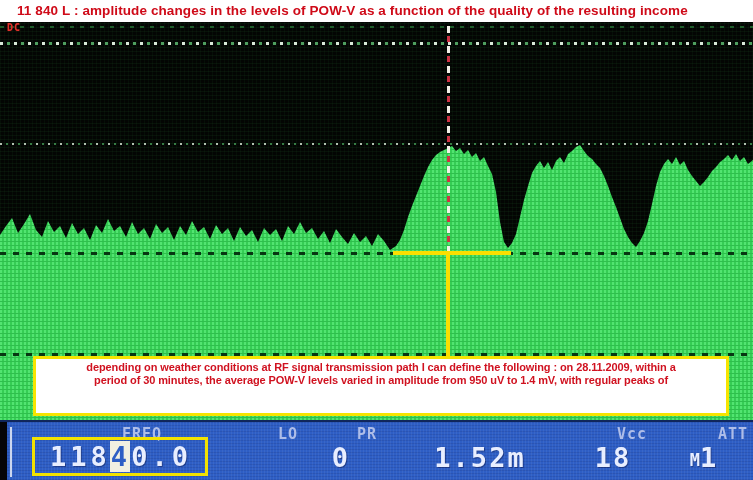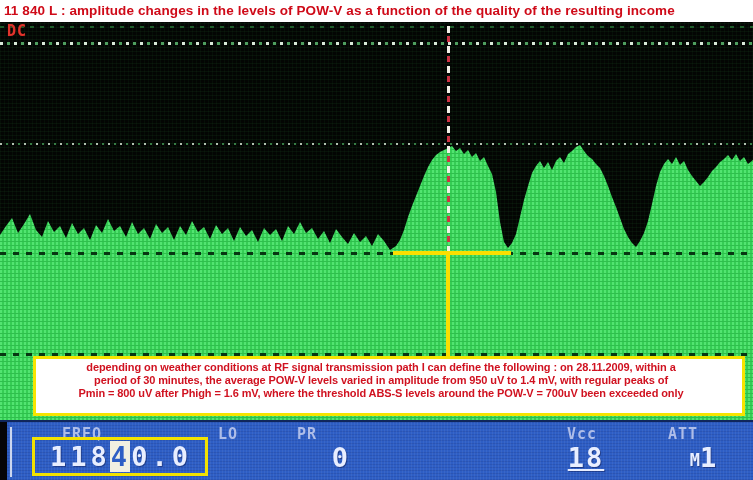--- a/index.html
+++ b/index.html
@@ -2,21 +2,21 @@
 <html><head>
 <meta charset="utf-8">
 <style>
   html,body{margin:0;padding:0;background:#111;}
   .stage{position:relative;width:753px;height:480px;overflow:hidden;background:#000;
          font-family:"Liberation Sans",sans-serif;}
 
   
   .titlebar{position:absolute;left:0;top:0;width:753px;height:22px;background:#ffffff;
             border-bottom:1px solid #777;}
-  .titlebar span{display:block;padding:3px 0 0 4px;font-size:13.5px;font-weight:bold;
+  .titlebar span{display:block;padding:3px 0 0 17px;font-size:13.5px;font-weight:bold;
                  color:#cf0a18;white-space:nowrap;letter-spacing:0.1px;}
 
   
   .display{position:absolute;left:0;top:22px;width:753px;height:398px;background-color:#030503;
     background-image:
       repeating-linear-gradient(0deg, rgba(30,95,42,.14) 0 1px, transparent 1px 4px),
       repeating-linear-gradient(90deg, rgba(30,95,42,.11) 0 1px, transparent 1px 4px);}
 
   .grid{position:absolute;left:0;width:753px;}
   .g27 {top:4px;  height:2px;background:repeating-linear-gradient(90deg,#1d5c29 0 4px,transparent 4px 10px);}
@@ -26,51 +26,51 @@
   .g353{top:331px;height:3px;background:repeating-linear-gradient(90deg,rgba(3,42,12,.92) 0 6px,transparent 6px 13px);z-index:4;}
 
   .wave-svg{position:absolute;left:0;top:0;width:753px;height:398px;z-index:2;}
 
   .vmarker{position:absolute;left:447px;top:4px;width:3px;height:228px;z-index:5;
     background:repeating-linear-gradient(180deg,#f4f2e8 0 7px,transparent 7px 10px,#cf3344 10px 16px,transparent 16px 20px);}
   .cross-h{position:absolute;left:393px;top:229px;width:118px;height:4px;background:#fadf00;z-index:6;}
   .cross-v{position:absolute;left:446px;top:229px;width:4px;height:107px;background:#fadf00;z-index:6;}
 
   .dc-label{position:absolute;left:7px;top:0px;z-index:7;font-family:"DejaVu Sans Mono",monospace;
-            font-size:15px;font-weight:bold;color:#e0342c;letter-spacing:1px;
+            font-size:10px;font-weight:bold;color:#e0342c;letter-spacing:1px;
             text-shadow:0 0 1px #801010;}
 
   
   .annotation{position:absolute;left:33px;top:334px;width:690px;height:51px;z-index:8;
-              background:#ffffff;border:3px solid #f6e400;padding:2px 16px 1px 0;}
+              background:#ffffff;border:3px solid #f6e400;padding:2px 0 1px 0;}
   .annotation div{white-space:nowrap;text-align:center;font-size:11px;font-weight:bold;
                   color:#d01220;line-height:12.8px;letter-spacing:-0.1px;}
 
   
   .statusbar{position:absolute;left:0;top:420px;width:753px;height:60px;background:#2e5ec5;
     background-image:
       repeating-linear-gradient(90deg, rgba(255,255,255,.055) 0 1px, transparent 1px 3px),
       repeating-linear-gradient(0deg, rgba(0,0,40,.10) 0 1px, transparent 1px 3px);
     border-top:2px solid #10265c;box-sizing:border-box;
     font-family:"DejaVu Sans Mono",monospace;}
   .sb-blackstrip{position:absolute;left:0;top:0;width:7px;height:60px;background:#050508;}
   .sb-vline{position:absolute;left:10px;top:5px;width:2px;height:50px;background:#ccd6ef;}
   .sb-label{position:absolute;top:3px;height:17px;font-size:15px;font-weight:bold;color:#aebde8;
-            text-align:left;letter-spacing:1px;}
+            text-align:right;letter-spacing:1px;}
   .sb-value{position:absolute;top:20px;height:36px;font-size:27px;font-weight:bold;color:#e8eeff;
             text-align:center;letter-spacing:2px;text-shadow:1px 1px 0 rgba(0,0,40,.35);}
   .lbl-freq{left:62px;width:100px;}   .lbl-lo{left:218px;width:80px;}
   .lbl-pr{left:297px;width:80px;}     .lbl-powv{left:410px;width:100px;}
   .lbl-vcc{left:567px;width:80px;}    .lbl-att{left:668px;width:80px;}
   .freq-box{position:absolute;left:32px;top:15px;width:170px;height:33px;
             border:3px solid #f2e200;display:flex;align-items:center;justify-content:center;}
   .freq-box span{display:inline-block;padding:0 1px;}
   .freq-box span.cursor{background:#f2f0e2;color:#2e5ec5;text-shadow:none;}
   .val-lo{left:196px;width:120px;}    .val-pr{left:301px;width:80px;}
-  .val-powv{left:400px;width:160px;}  .val-vcc{left:546px;width:80px;text-decoration:underline;}
+  .val-powv{left:400px;width:160px;}  .val-vcc{left:573px;width:80px;}
   .val-att{left:644px;width:120px;}
   .att-prefix{font-size:17px;vertical-align:1px;letter-spacing:0;}
 </style>
 </head>
 <body>
 
 <div class="stage">
 
   <div class="titlebar">
     <span>11 840 L : amplitude changes in the levels of POW-V as a function of the quality of the resulting income</span>
@@ -98,21 +98,20 @@
 
     <div class="vmarker"></div>
     <div class="cross-h"></div>
     <div class="cross-v"></div>
 
     <div class="dc-label">DC</div>
 
     <div class="annotation">
       <div>depending on weather conditions at RF signal transmission path I can define the following : on 28.11.2009, within a</div>
       <div>period of 30 minutes, the average POW-V levels varied in amplitude from 950 uV to 1.4 mV, with regular peaks of</div>
-      <div>Pmin = 800 uV after Phigh = 1.6 mV, where the threshold ABS-S levels around the POW-V = 700uV been exceeded only</div>
     </div>
   </div>
 
   <div class="statusbar">
     <div class="sb-blackstrip"></div>
     <div class="sb-vline"></div>
 
     <div class="sb-label lbl-freq">FREQ</div>
     <div class="sb-label lbl-lo">LO</div>
     <div class="sb-label lbl-pr">PR</div>
@@ -123,16 +122,17 @@
         <span>1</span>
         <span>1</span>
         <span>8</span>
         <span class="cursor">4</span>
         <span>0</span>
         <span>.</span>
         <span>0</span>
       </div>
 
     <div class="sb-value val-pr">0</div>
+    <div class="sb-value val-powv">1.52m</div>
     <div class="sb-value val-vcc">18</div>
     <div class="sb-value val-att"><span class="att-prefix">M</span><span>1</span></div>
   </div>
 </div>
 
 </body></html>

